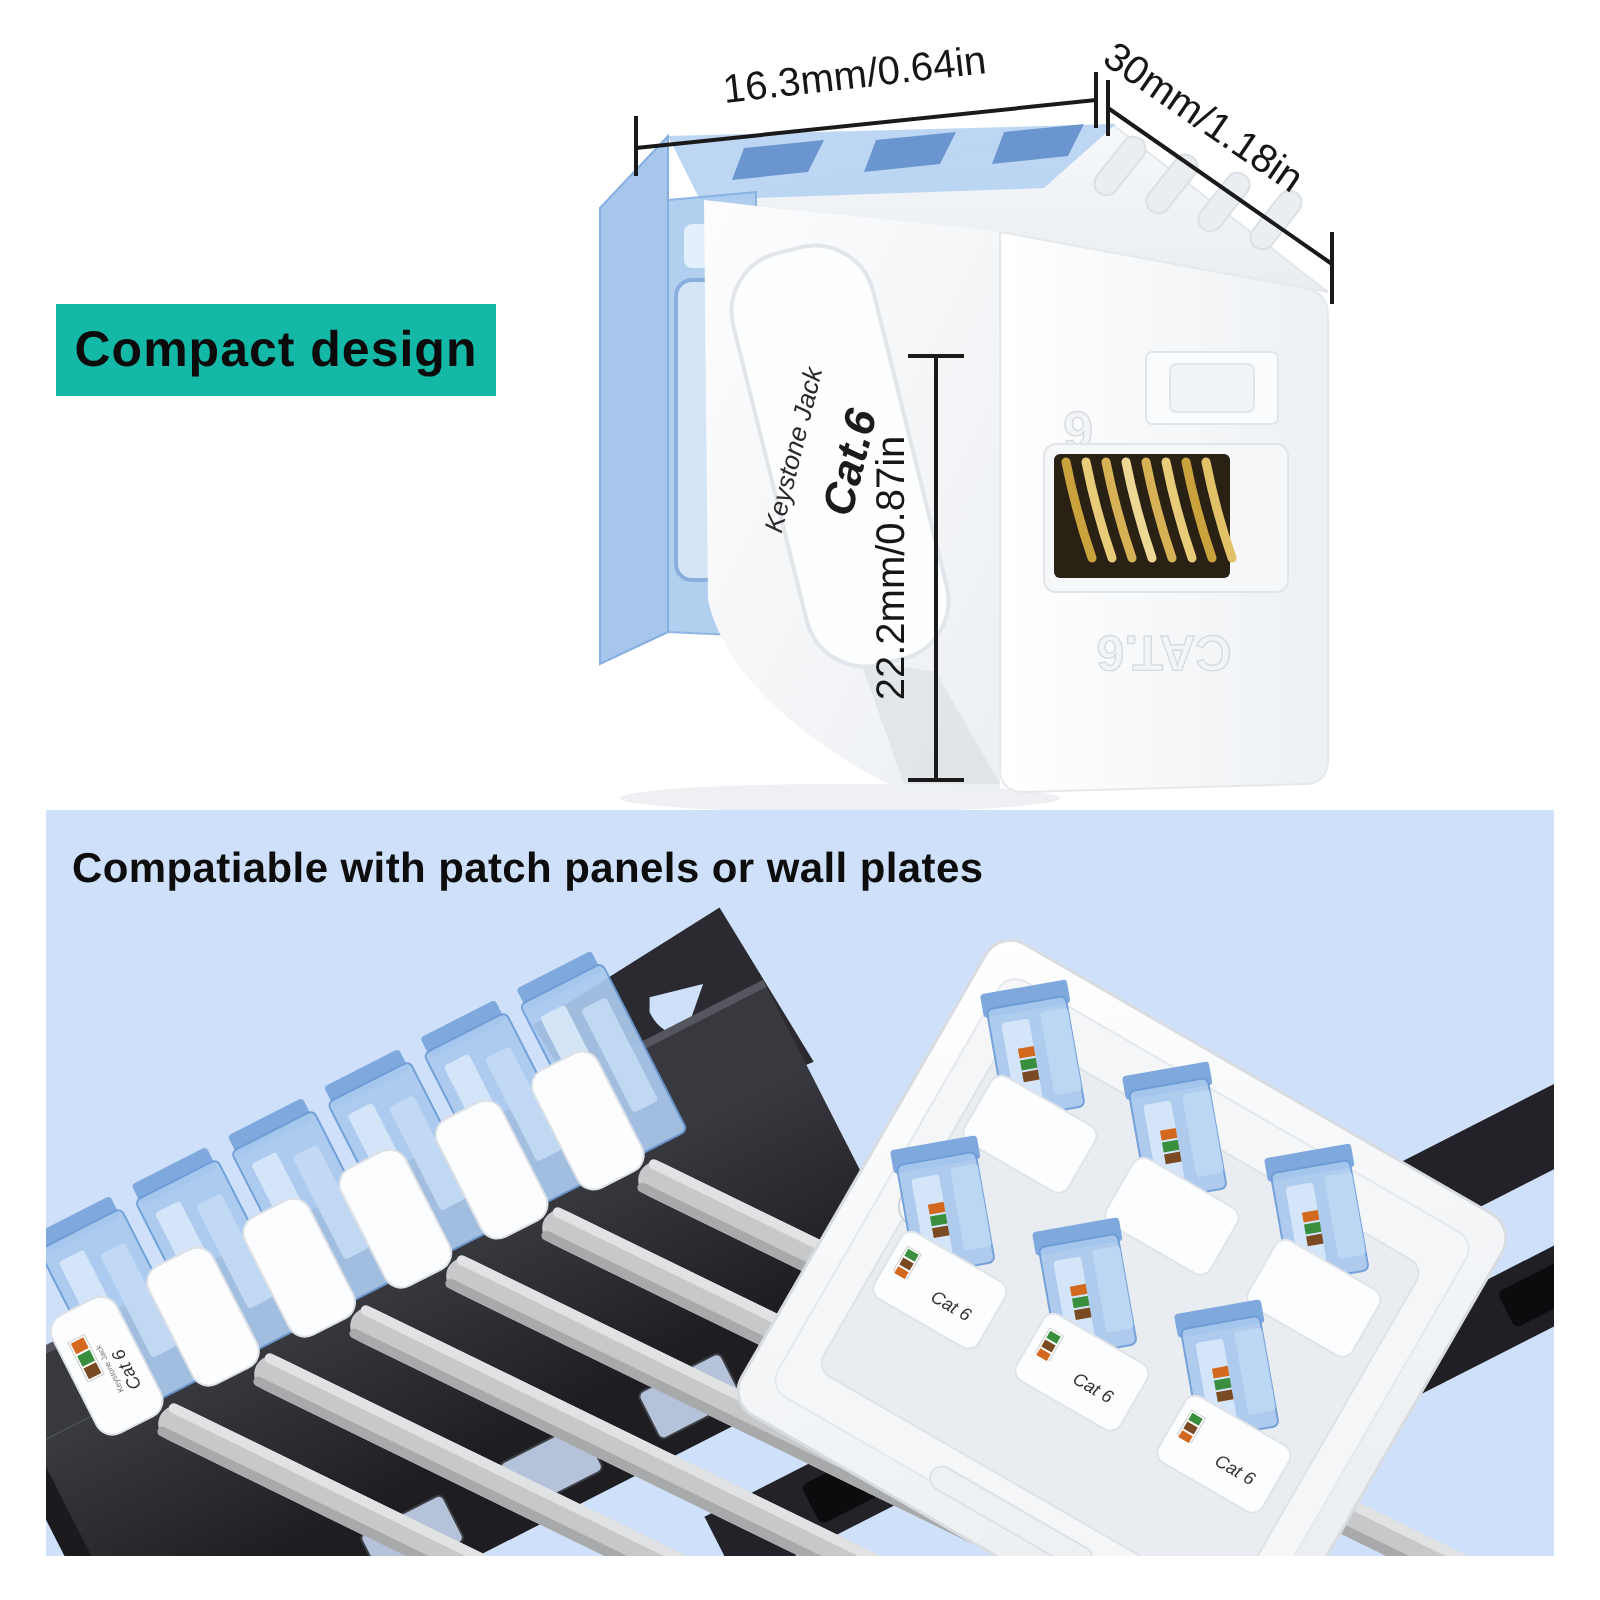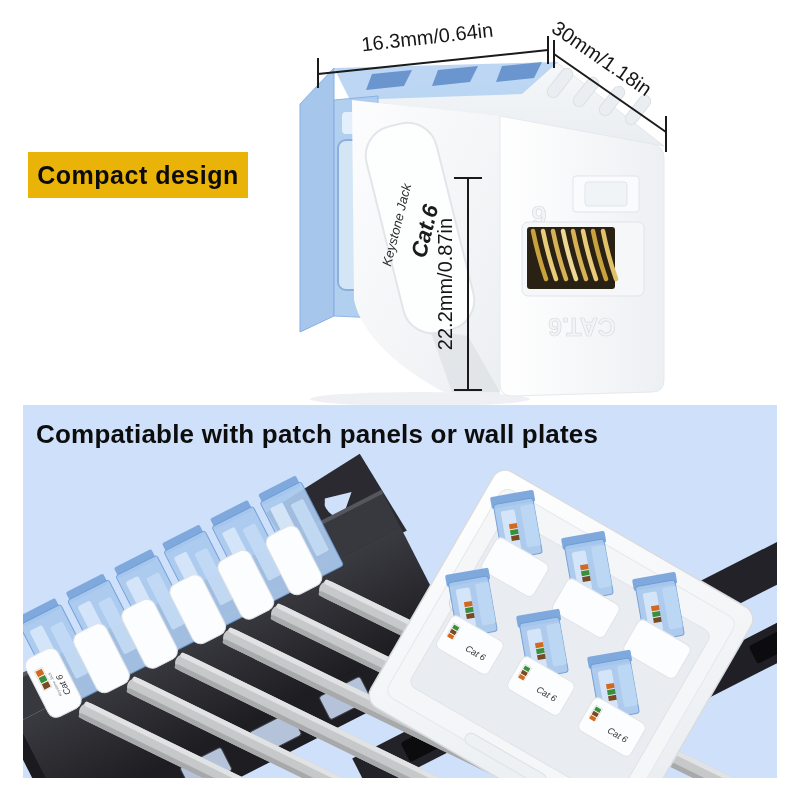--- a/index.html
+++ b/index.html
@@ -1,25 +1,25 @@
 <!DOCTYPE html>
 <html><head>
 <meta charset="utf-8">
 <style>
   html,body{margin:0;padding:0;background:#ffffff;font-family:"Liberation Sans",sans-serif;}
   .stage{position:relative;width:800px;height:800px;background:#ffffff;overflow:hidden;}
   svg text{font-family:"Liberation Sans",sans-serif;}
   .top-svg{position:absolute;left:0;top:0;}
-  .badge{position:absolute;left:28px;top:152px;width:220px;height:46px;background:#eab308;
+  .badge{position:absolute;left:28px;top:152px;width:220px;height:46px;background:#14b8a6;
          display:flex;align-items:center;justify-content:center;
          font-weight:bold;font-size:25px;color:#0b0b0b;letter-spacing:.5px;}
   .blue-panel{position:absolute;left:23px;top:405px;width:754px;height:373px;background:#cfe1fa;}
   .bottom-svg{position:absolute;left:0;top:0;}
   .heading{position:absolute;left:13px;top:12px;font-weight:bold;color:#0d0d0d;
-           font-size:26px;line-height:35px;letter-spacing:.2px;}
+           font-size:21px;line-height:35px;letter-spacing:.2px;}
   .dim-text{font-size:20px;fill:#161616;}
   .emboss{fill:#f2f4f6;stroke:#d7dbdf;stroke-width:.7;font-weight:bold;}
 </style>
 </head>
 <body>
 
 <div class="stage">
 
   <svg class="top-svg" width="800" height="405" viewBox="0 0 800 405">
     <defs>

